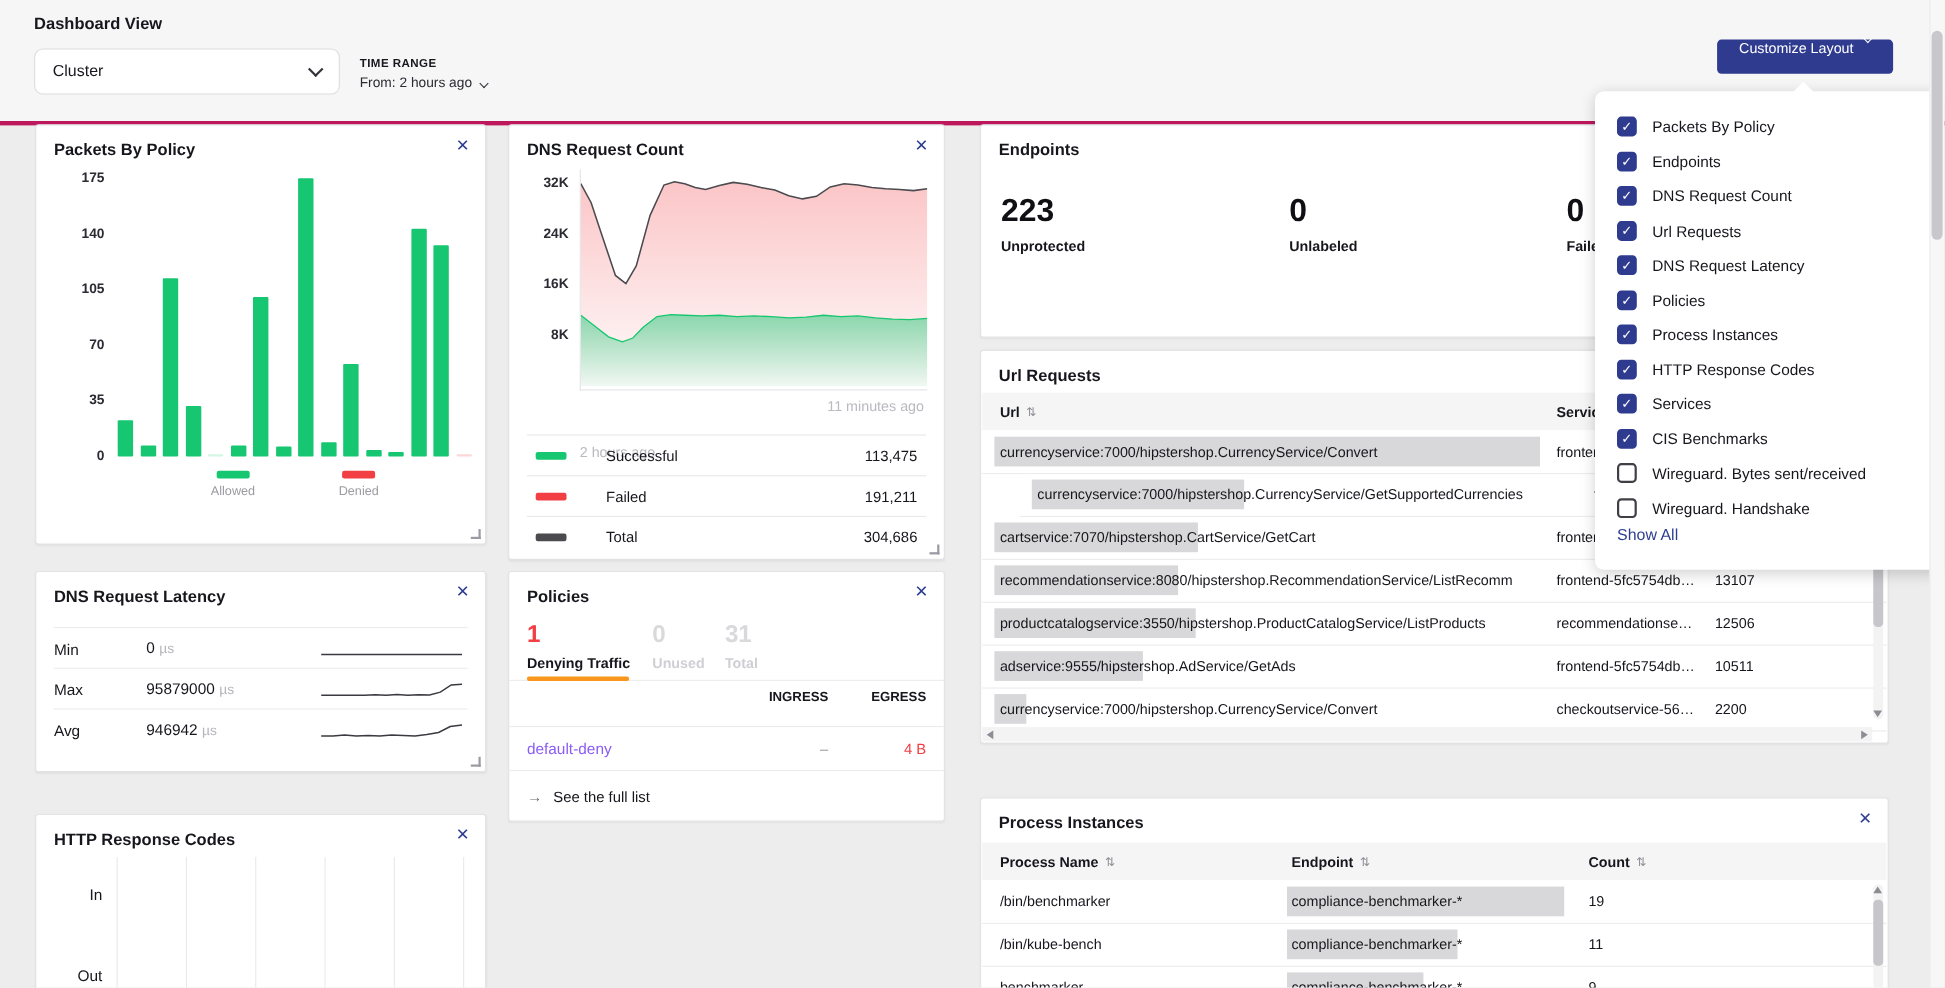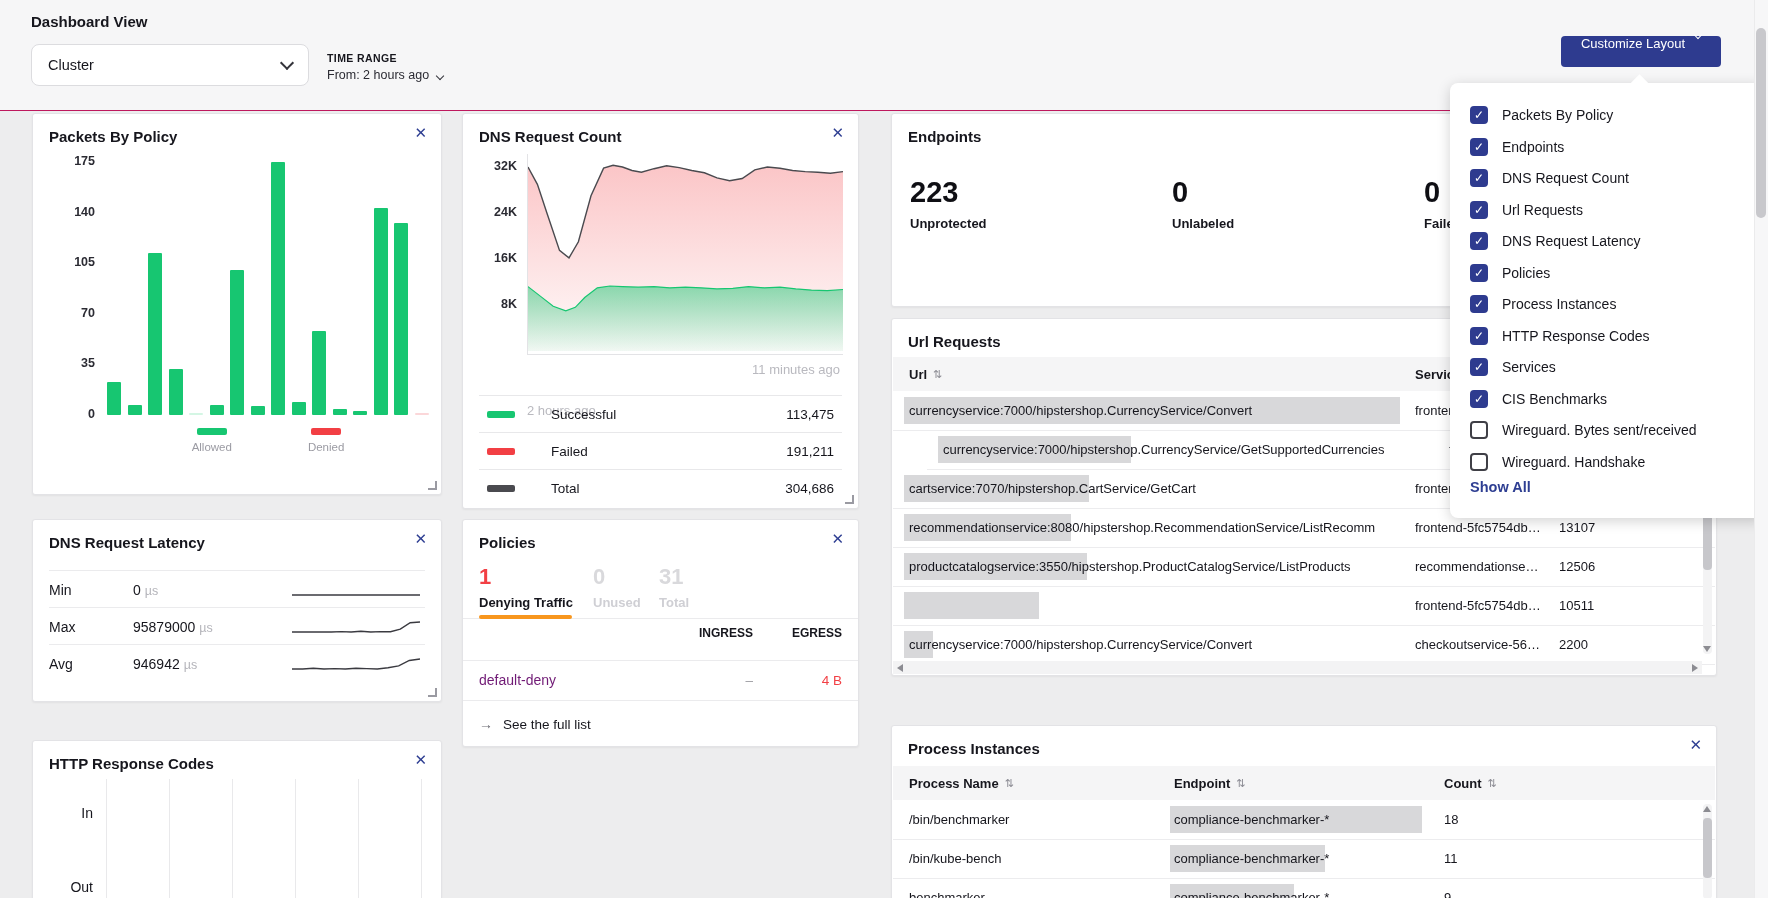--- a/index.html
+++ b/index.html
@@ -1,19 +1,19 @@
 <!DOCTYPE html>
 <html><head>
 <meta charset="utf-8">
 <style>
   html,body{margin:0;padding:0;background:#ededee;}
   .canvas{position:relative;width:1768px;height:898px;background:#ededee;overflow:hidden;
           font-family:"Liberation Sans",sans-serif;color:#16161d;}
   
-  .header{position:absolute;left:0;top:0;width:100%;height:110px;background:#f6f6f7;border-bottom:1px solid #be185d;}
+  .header{position:absolute;left:0;top:0;width:100%;height:110px;background:#f6f6f7;border-bottom:4px solid #be185d;}
   .page-title{position:absolute;left:31px;top:13px;font-size:15px;font-weight:700;color:#16161d;}
   .view-select{position:absolute;left:31px;top:44px;width:278px;height:42px;background:#fff;border:1px solid #dcdcdf;
                border-radius:8px;display:flex;align-items:center;padding:0 16px;box-sizing:border-box;font-size:14.5px;cursor:pointer;}
   .view-select .chev{margin-left:auto;}
   .chev{width:8px;height:8px;border-right:2px solid #33333a;border-bottom:2px solid #33333a;transform:rotate(45deg);display:inline-block;margin-top:-4px;}
   .chev.small{width:5px;height:5px;border-width:1.5px;}
   .chev.white{border-color:#fff;}
   .time-range{position:absolute;left:327px;top:52px;}
   .tr-label{font-size:10.5px;font-weight:800;letter-spacing:.4px;color:#16161d;}
   .tr-value{font-size:12.5px;color:#2b2b33;margin-top:4px;}
@@ -87,21 +87,21 @@
   .hrow-label{position:absolute;font-size:14px;color:#16161d;text-align:right;width:40px;}
   
   .panel{position:absolute;left:1450px;top:83px;width:315px;height:435px;background:#fff;border-radius:8px;
          box-shadow:0 3px 14px rgba(0,0,0,.18);z-index:60;}
   .panel-notch{position:absolute;left:183px;top:-6px;width:13px;height:13px;background:#fff;transform:rotate(45deg);}
   .menu-item{position:absolute;left:20px;height:32px;display:flex;align-items:center;cursor:pointer;}
   .cbx{width:18px;height:18px;box-sizing:border-box;border-radius:4px;border:2px solid #3f3f46;background:#fff;
        display:flex;align-items:center;justify-content:center;font-size:12px;color:#fff;flex:0 0 auto;}
   .cbx.on{background:#2e3b8f;border-color:#2e3b8f;}
   .menu-label{margin-left:14px;font-size:14px;color:#16161d;white-space:nowrap;}
-  .show-all{position:absolute;left:20px;top:396px;font-size:14.5px;font-weight:700;color:#2e3e92;cursor:pointer;}
+  .show-all{position:absolute;left:20px;top:396px;font-size:14.5px;font-weight:400;color:#2e3e92;cursor:pointer;}
   
   .page-sb{position:absolute;right:0;top:0;width:13px;height:898px;background:#f7f7f8;border-left:1px solid #ebebec;z-index:70;}
   .page-sb-thumb{position:absolute;left:1px;top:28px;width:10px;height:190px;background:#c8c8cc;border-radius:5px;}
 </style>
 </head>
 <body>
 
 <div class="canvas">
   <div class="header">
     <div class="page-title">Dashboard View</div>
@@ -272,20 +272,21 @@
           <div class="cell-text" style="left: 666px;">13107</div>
         </div>
         <div class="trow" style="top: 228px;">
           <div class="cell-bar" style="width: 183px;"></div>
           <div class="cell-text" style="left: 16px; z-index: 1;">productcatalogservice:3550/hipstershop.ProductCatalogService/ListProducts</div>
           <div class="cell-text" style="left: 522px; width: 132px; overflow: hidden;">recommendationse…</div>
           <div class="cell-text" style="left: 666px;">12506</div>
         </div>
         <div class="trow" style="top: 267px;">
           <div class="cell-bar" style="width: 135px;"></div>
+          <div class="cell-text" style="left: 16px; z-index: 1;">adservice:9555/hipstershop.AdService/GetAds</div>
           <div class="cell-text" style="left: 522px; width: 132px; overflow: hidden;">frontend-5fc5754db…</div>
           <div class="cell-text" style="left: 666px;">10511</div>
         </div>
         <div class="trow" style="top: 306px;">
           <div class="cell-bar" style="width: 29px;"></div>
           <div class="cell-text" style="left: 16px; z-index: 1;">currencyservice:7000/hipstershop.CurrencyService/Convert</div>
           <div class="cell-text" style="left: 522px; width: 132px; overflow: hidden;">checkoutservice-56…</div>
           <div class="cell-text" style="left: 666px;">2200</div>
         </div>
       </div>
@@ -344,21 +345,21 @@
           <div class="pol-num">31</div>
           <div class="pol-lab">Total</div>
         </div>
       </div>
     <div class="pol-divider" style="top:98px;"></div>
     <div class="pol-underline"></div>
     <div class="pol-th" style="left:200px;width:90px;text-align:right;">INGRESS</div>
     <div class="pol-th" style="left:299px;width:80px;text-align:right;">EGRESS</div>
     <div class="pol-divider" style="top:140px;"></div>
     <div style="position:absolute;top:140px;left:0;right:0;height:40px;">
-      <span style="position:absolute;left:16px;top:12px;font-size:14px;color:#701a75;">default-deny</span>
+      <span style="position:absolute;left:16px;top:12px;font-size:14px;color:#8b5cf6;">default-deny</span>
       <span style="position:absolute;left:200px;width:90px;text-align:right;top:13px;font-size:13.5px;color:#9a9aa0;">–</span>
       <span style="position:absolute;left:299px;width:80px;text-align:right;top:13px;font-size:13.5px;color:#f23f44;">4 B</span>
     </div>
     <div class="pol-divider" style="top:180px;"></div>
     <div class="pol-link">
       <span class="pol-arrow">→</span>
       <span>See the full list</span>
     </div>
   </div>
 
@@ -392,21 +393,21 @@
       <div class="th-cell" style="left:551px;">
         <span>Count</span>
           <span class="sort-ic">⇅</span>
       </div>
     </div>
     <div id="proc-rows">
         <div class="trow" style="top: 74px;">
           <div class="cell-text" style="left: 16px;">/bin/benchmarker</div>
           <div class="cell-bar" style="left: 277px; width: 252px;"></div>
           <div class="cell-text" style="left: 281px; z-index: 1;">compliance-benchmarker-*</div>
-          <div class="cell-text" style="left: 551px;">18</div>
+          <div class="cell-text" style="left: 551px;">19</div>
         </div>
         <div class="trow" style="top: 113px;">
           <div class="cell-text" style="left: 16px;">/bin/kube-bench</div>
           <div class="cell-bar" style="left: 277px; width: 155px;"></div>
           <div class="cell-text" style="left: 281px; z-index: 1;">compliance-benchmarker-*</div>
           <div class="cell-text" style="left: 551px;">11</div>
         </div>
         <div class="trow" style="top: 152px;">
           <div class="cell-text" style="left: 16px;">benchmarker</div>
           <div class="cell-bar" style="left: 277px; width: 124px;"></div>

